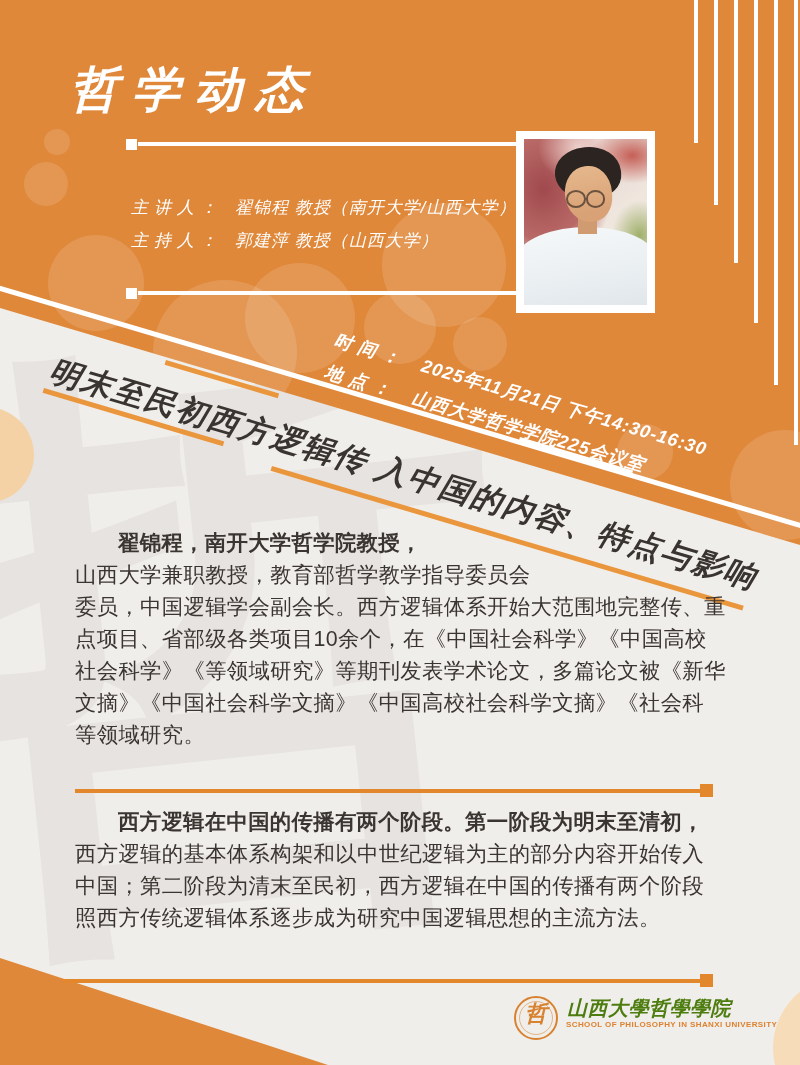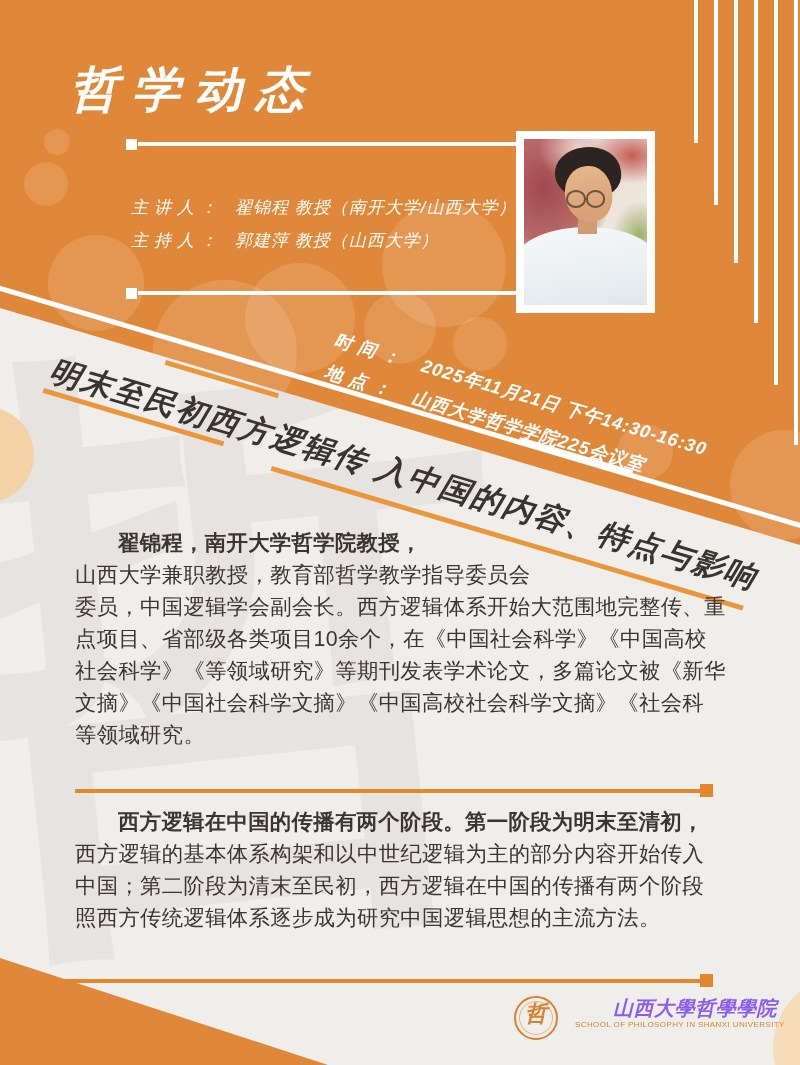--- a/index.html
+++ b/index.html
@@ -83,24 +83,24 @@
   .osq{position:absolute;width:13px;height:13px;background:#E3872C;}
 
   
   .seal{position:absolute;left:514px;top:996px;width:44px;height:44px;border-radius:50%;
     border:2px solid #D8812F;box-sizing:border-box;}
   .seal-inner{position:absolute;left:3px;top:3px;right:3px;bottom:3px;border-radius:50%;
     border:1px solid rgba(216,129,47,0.55);}
   .seal-char{position:absolute;left:0;top:4px;width:100%;text-align:center;
     font-family:"DejaVu Serif",serif;font-style:italic;font-weight:bold;font-size:22px;
     color:#D8812F;line-height:1;}
-  .org-cn{position:absolute;left:567px;top:995px;color:#8b5cf6;font-family:"DejaVu Serif",serif;
-    font-weight:bold;font-style:italic;font-size:20px;letter-spacing:0.5px;white-space:nowrap;margin-left:46px;}
-  .org-en{position:absolute;left:566px;top:1020px;color:#DD8230;font-weight:normal;
-    font-size:8px;letter-spacing:0.4px;white-space:nowrap;margin-left:9px;}
+  .org-cn{position:absolute;left:567px;top:995px;color:#4d7c0f;font-family:"DejaVu Serif",serif;
+    font-weight:bold;font-style:italic;font-size:20px;letter-spacing:0.5px;white-space:nowrap;}
+  .org-en{position:absolute;left:566px;top:1020px;color:#DD8230;font-weight:bold;
+    font-size:8px;letter-spacing:0.4px;white-space:nowrap;}
 </style>
 </head>
 <body>
 
 <div class="poster">
 
   <div class="watermark">哲</div>
   <div class="peach" style="left:-62px;top:407px;width:96px;height:96px;background:#F5D2A6;"></div>
   <div class="peach" style="left:773px;top:976px;width:144px;height:144px;background:#F7DCBA;"></div>
   <div class="corner-triangle"></div>

